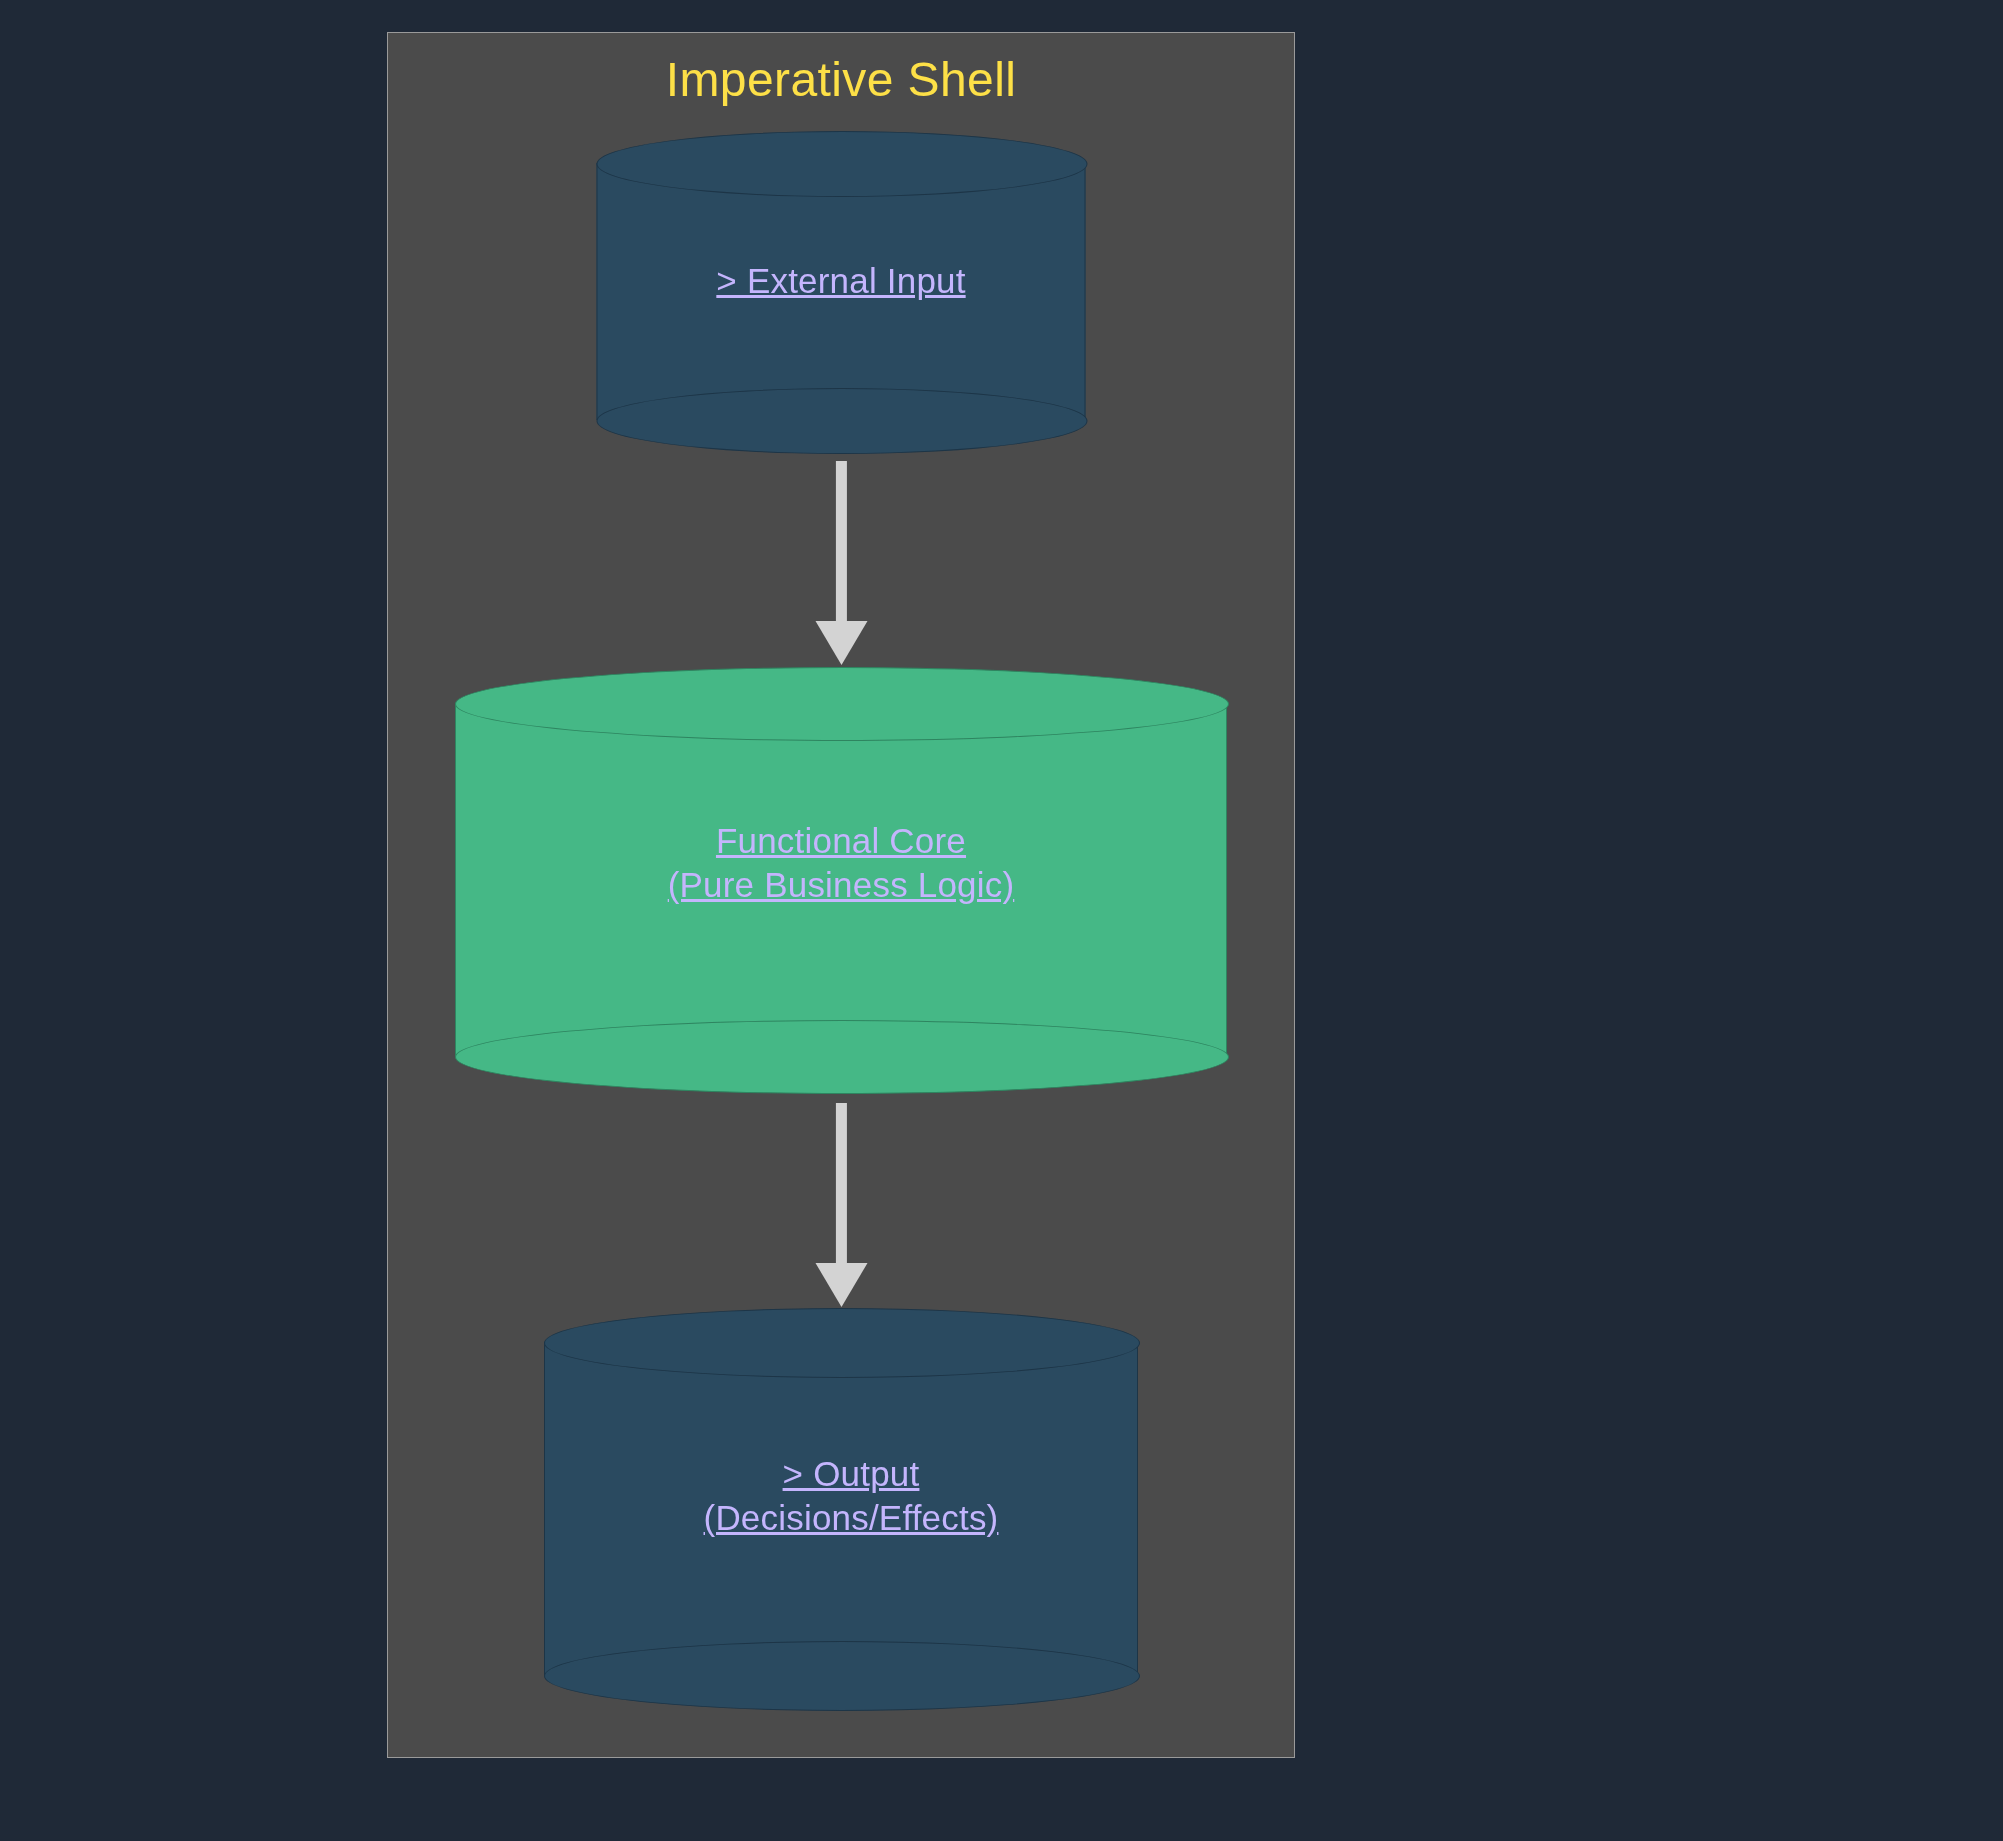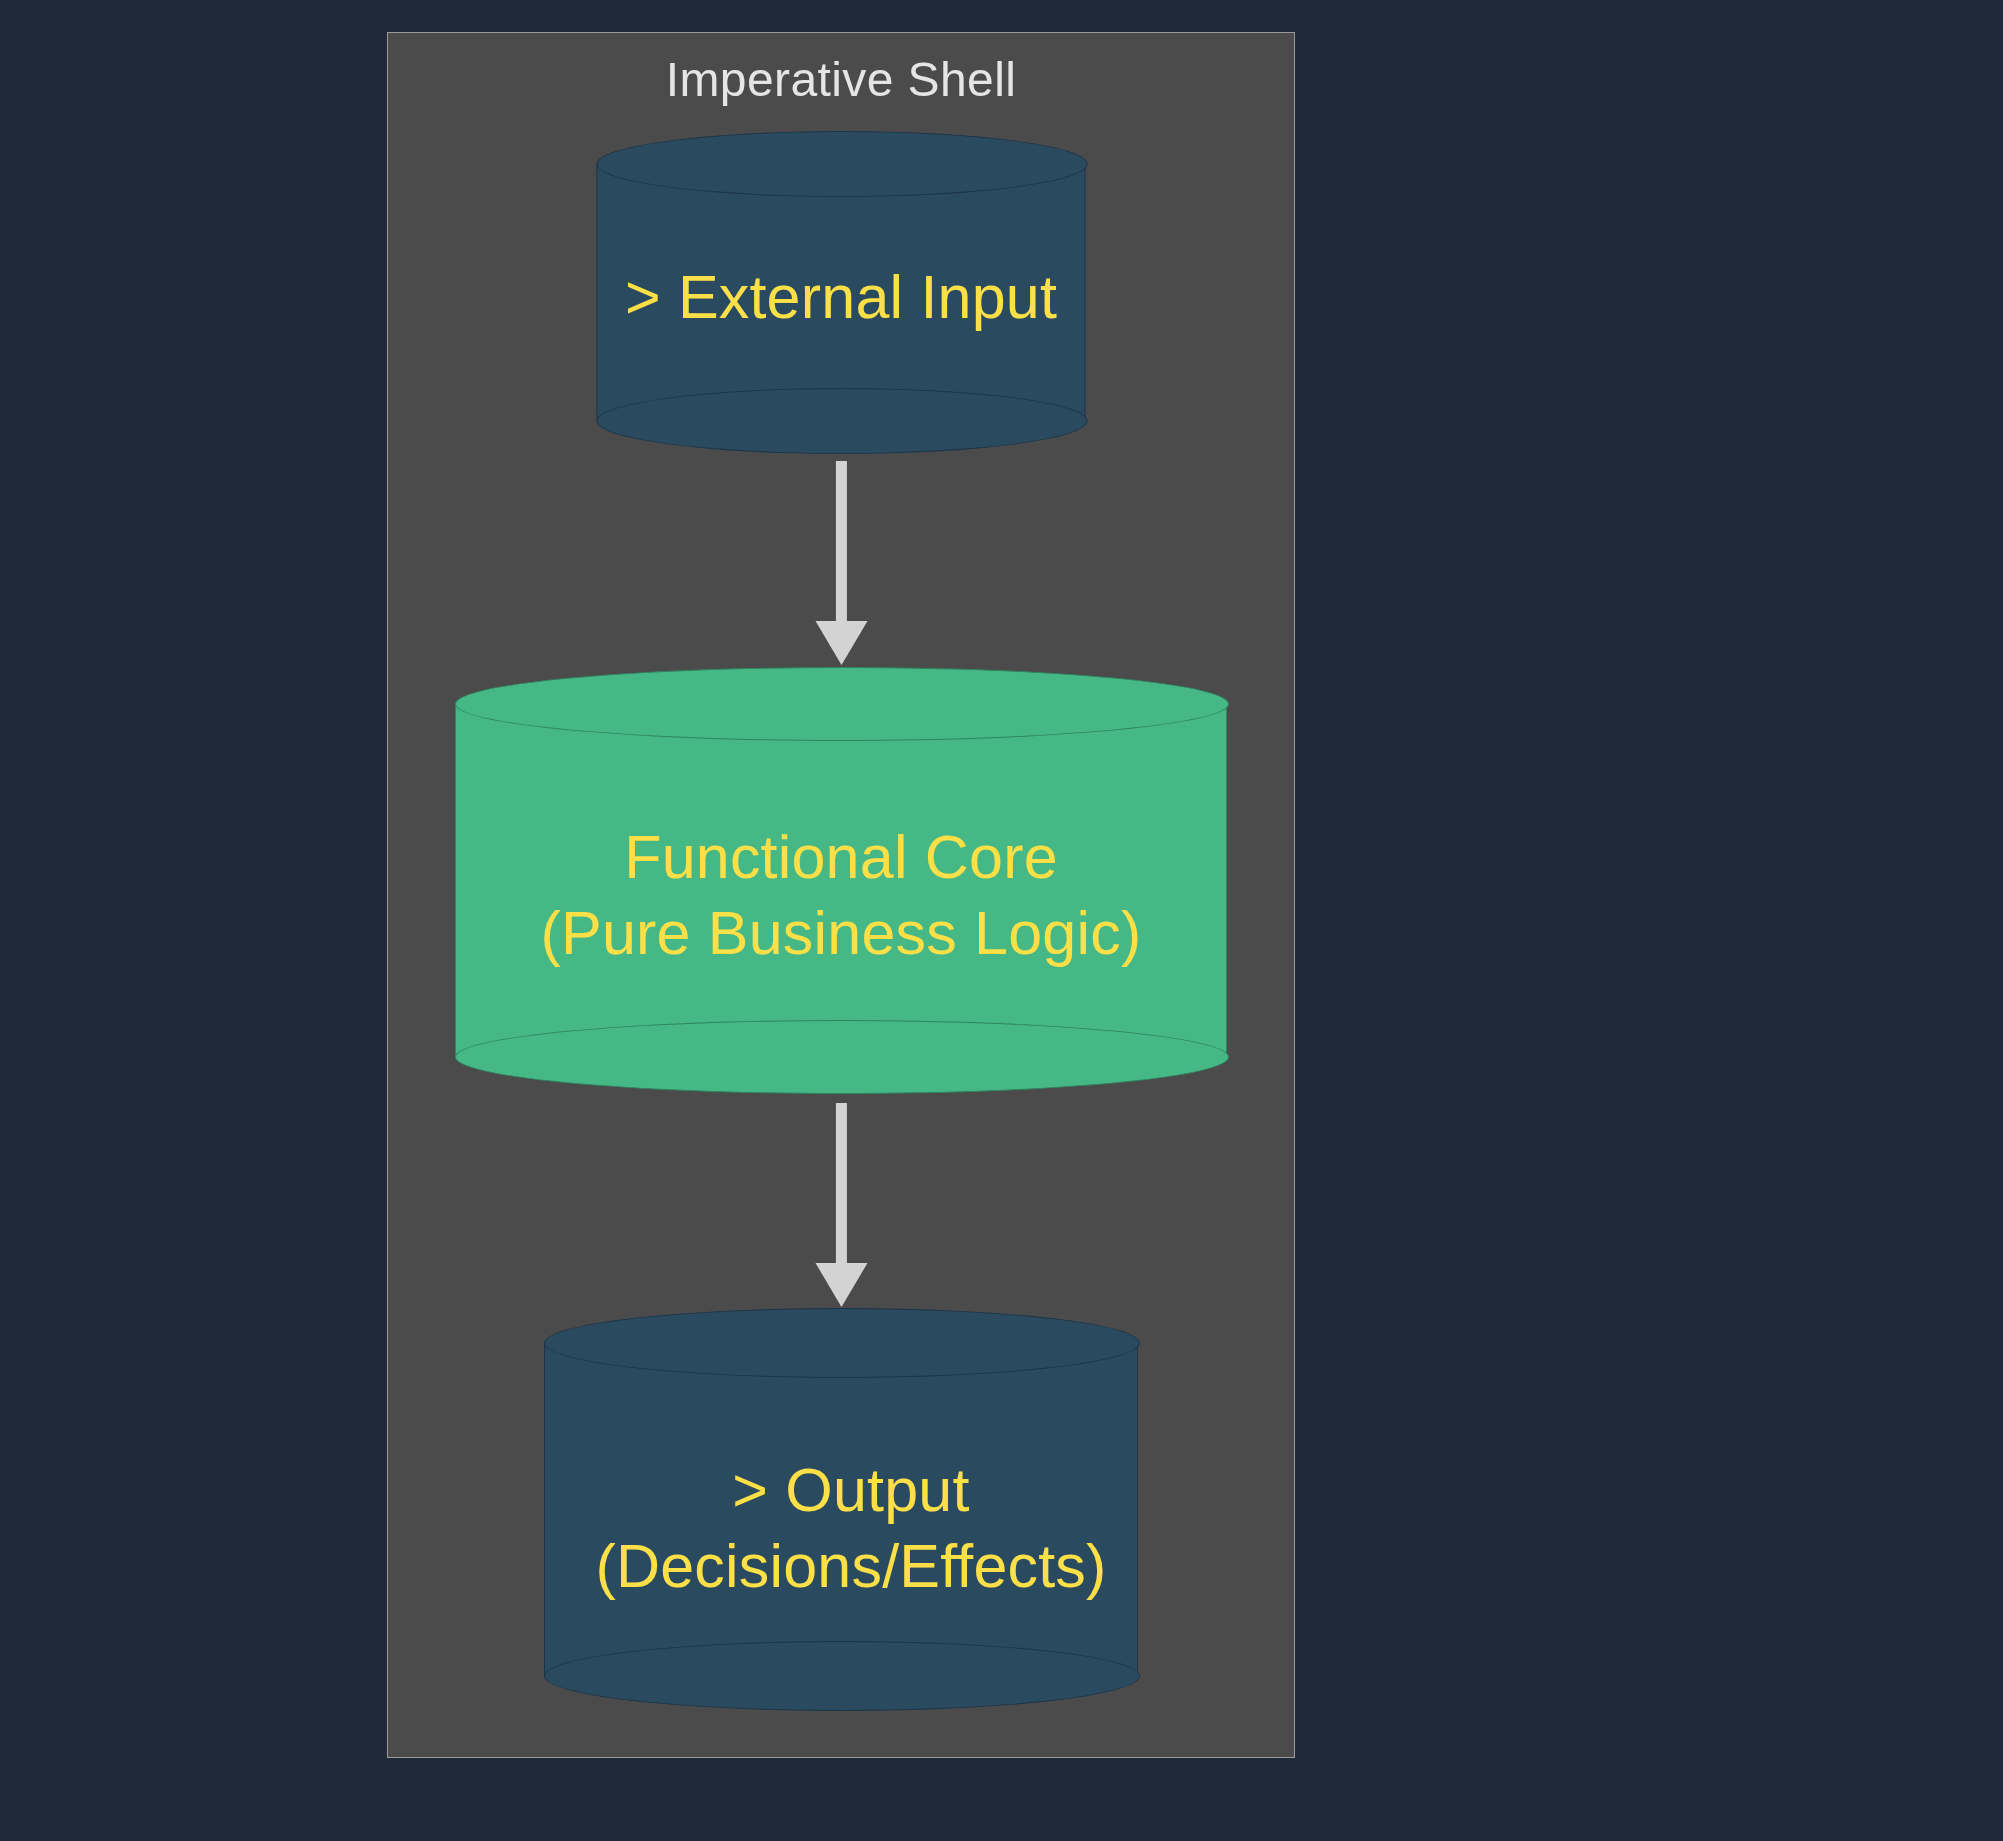--- a/index.html
+++ b/index.html
@@ -25,21 +25,21 @@
     background: #4b4b4b;
     border: 1.6px solid #9a9a9a;
     box-sizing: border-box;
   }
   .shell-title {
     position: absolute;
     top: 19px;
     left: 0;
     width: 100%;
     text-align: center;
-    color: #e5e5e5;
+    color: #fde047;
     font-size: 48px;
     font-weight: 400;
     letter-spacing: 0.4px;
   }
   .cylinder {
     position: absolute;
     left: 50%;
     transform: translateX(-50%);
     display: flex;
     flex-direction: column;
@@ -60,25 +60,26 @@
   .cyl-ellipse-bottom {
     width: 100%;
     border-radius: 50%;
     position: absolute;
     left: 0;
   }
   .cyl-label {
     position: absolute;
     width: 100%;
     text-align: center;
-    color: #fde047;
-    font-size: 61px;
+    color: #c4b5fd;
+    font-size: 35px;
     line-height: 1.25;
     font-weight: 400;
     letter-spacing: 0.2px;
+    text-decoration: underline;
   }
 
   
   .cyl1 { top: 98px; width: 489px; height: 321px; }
   .cyl1 .cyl-ellipse-top    { height: 64px;  background: #2a4a60; border: 1.6px solid #1d3547; }
   .cyl1 .cyl-body           { top: 32px; height: 257px; background: #2a4a60; border-left: 1.6px solid #1d3547; border-right: 1.6px solid #1d3547; box-sizing: border-box; }
   .cyl1 .cyl-ellipse-bottom { top: 257px; height: 64px; background: #2a4a60; border: 1.6px solid #1d3547; }
   .cyl1 .cyl-label { top: 128px; }
 
   

